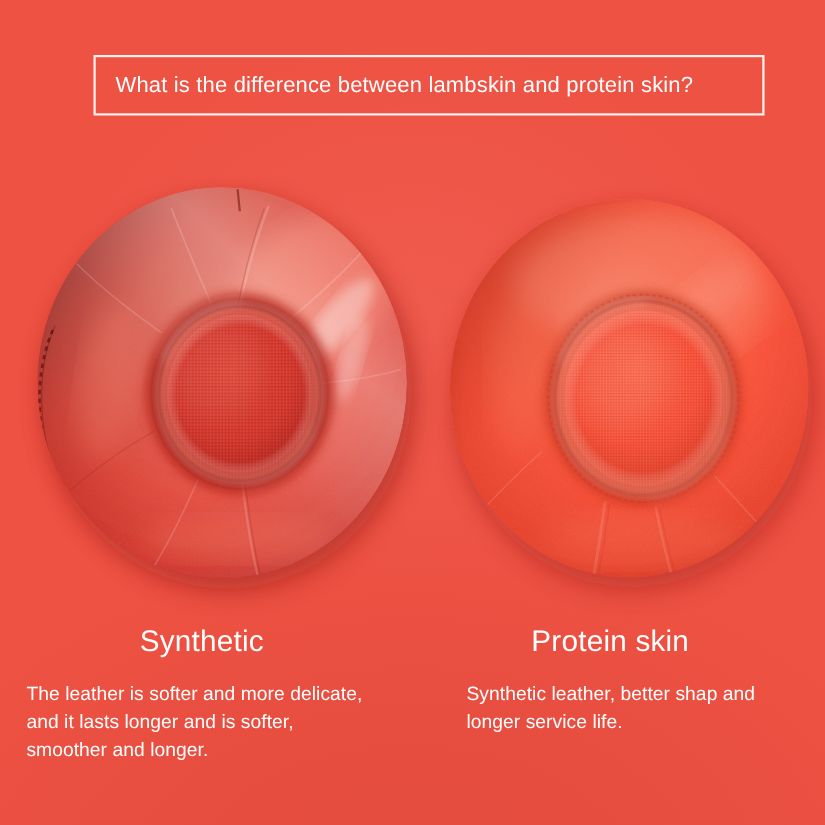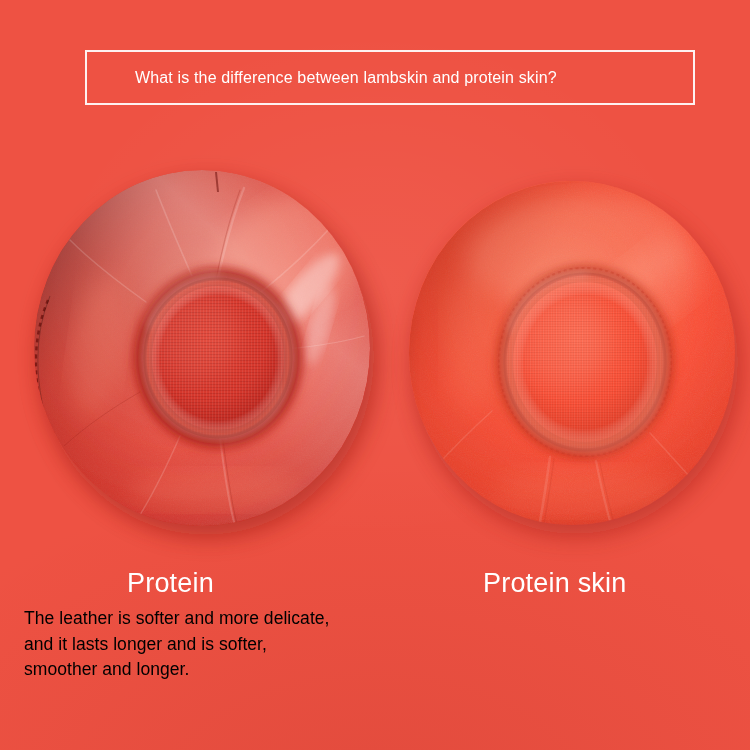--- a/index.html
+++ b/index.html
@@ -41,25 +41,24 @@
     border: 2px solid rgba(255,255,255,0.92);
     box-sizing: border-box;
     z-index: 6;
   }
   .title-text {
     position: absolute;
     left: 18px;
     top: 50%;
     transform: translateY(-50%);
     color: #ffffff;
-    font-size: 16px;
+    font-size: 20px;
     letter-spacing: 0.15px;
     white-space: nowrap;
     font-weight: 400;
-    margin-left: 30px;
   }
 
   
   .pad {
     position: absolute;
     z-index: 4;
   }
   .pad svg {
     display: block;
     overflow: visible;
@@ -70,26 +69,27 @@
     position: absolute;
     color: #ffffff;
     font-size: 27px;
     font-weight: 400;
     white-space: nowrap;
     z-index: 6;
     letter-spacing: 0.2px;
   }
   .caption-body {
     position: absolute;
-    color: #000000;
+    color: #ffffff;
     font-size: 17.5px;
     line-height: 25.5px;
     z-index: 6;
     white-space: pre-line;
     letter-spacing: 0.05px;
+    margin-top: 12px;
   }
 
   #lambskin-heading { left: 127px; top: 568px; }
   #protein-heading  { left: 483px; top: 568px; text-align: center; }
   #lambskin-body    { left: 24px;  top: 606px; width: 350px; }
   #protein-body     { left: 424px; top: 606px; width: 320px; }
 </style>
 </head>
 <body>
 
@@ -325,22 +325,24 @@
       </g>
 
       <ellipse cx="185" cy="197" rx="80" ry="88" fill="none" stroke="#b52c1a" stroke-width="3.2" opacity="0.55"></ellipse>
       <ellipse cx="185" cy="197" rx="86" ry="94" fill="none" stroke="#c2331f" stroke-width="2" opacity="0.35" stroke-dasharray="3 3"></ellipse>
       <ellipse cx="185" cy="197" rx="87" ry="95" fill="url(#pro-lip)"></ellipse>
       <path d="M108 166 C 118 130, 150 110, 188 110" stroke="#ffffff" stroke-width="5" fill="none" opacity="0.22" filter="url(#pro-soft)"></path>
       <path d="M258 228 C 254 266, 226 288, 190 290" stroke="#ffffff" stroke-width="3.5" fill="none" opacity="0.12" filter="url(#pro-soft)"></path>
     </svg>
   </div>
 
-  <div class="caption-heading" id="lambskin-heading">Protein</div>
+  <div class="caption-heading" id="lambskin-heading">Synthetic</div>
 
   <div class="caption-body" id="lambskin-body">The leather is softer and more delicate,
 and it lasts longer and is softer,
 smoother and longer.</div>
 
   <div class="caption-heading" id="protein-heading">Protein skin</div>
 
+  <div class="caption-body" id="protein-body">Synthetic leather, better shap and
+longer service life.</div>
 
 </div>
 
 </body></html>

